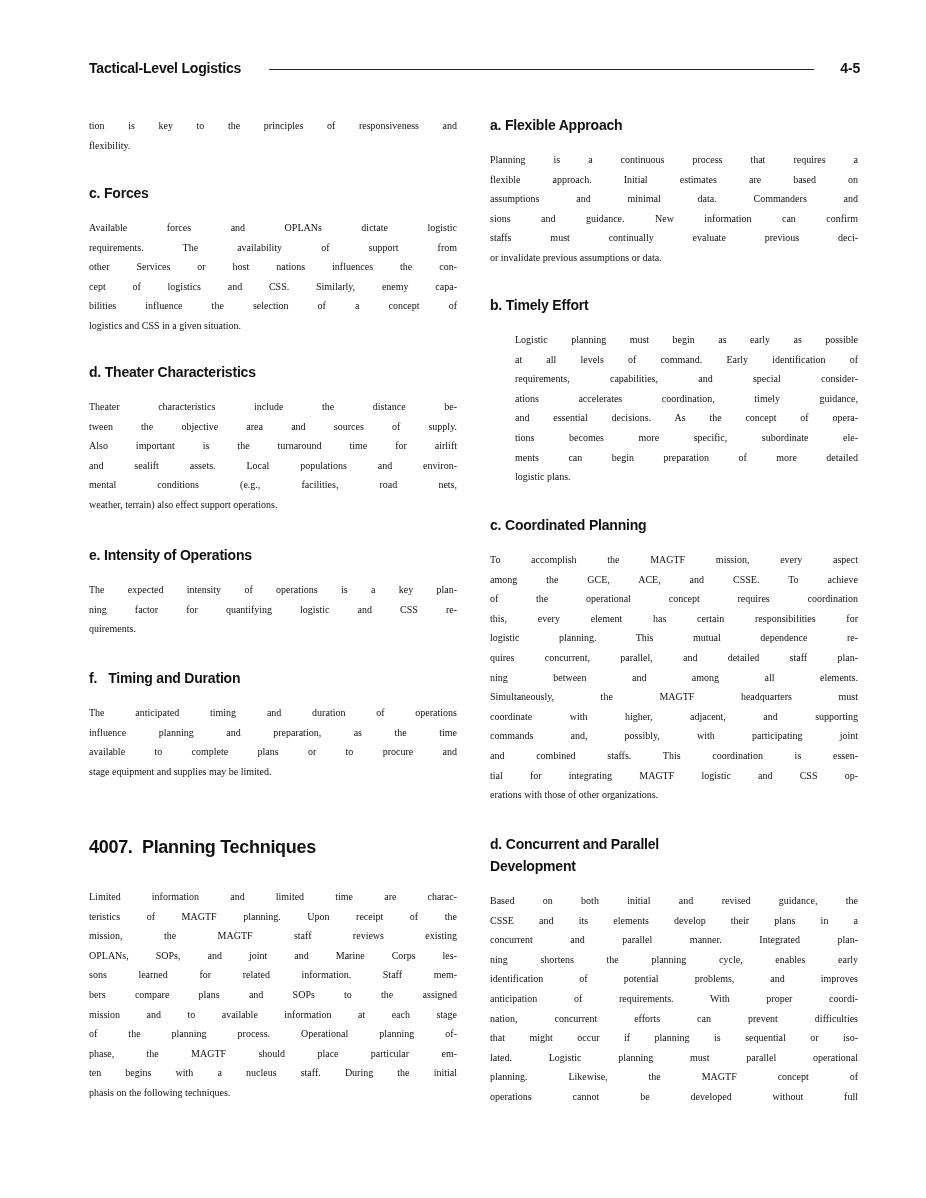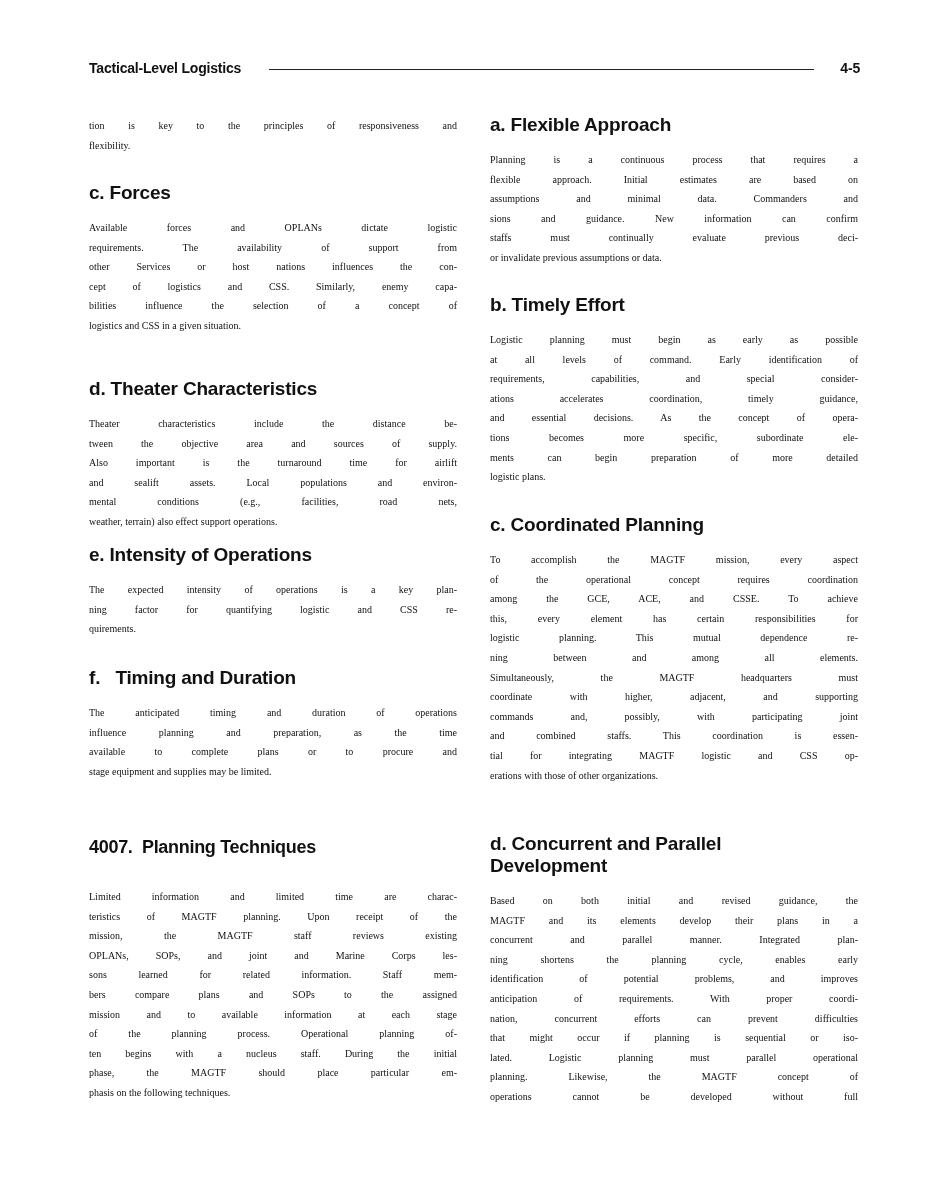--- a/index.html
+++ b/index.html
@@ -4,21 +4,21 @@
   <style>
     html, body { margin: 0; padding: 0; background: #ffffff; }
     body { width: 926px; height: 1198px; position: relative; overflow: hidden; color: #111; }
     .header { position: absolute; left: 89px; top: 58px; width: 771px; height: 20px; display: flex; align-items: center; gap: 20px; }
     .header-title, .header-page { font-family: "Liberation Sans", sans-serif; font-weight: bold; font-size: 14px; letter-spacing: -0.2px; white-space: nowrap; }
     .header-rule { flex: 1; height: 0; border-top: 1px solid #222; margin: 2px 6px 0 8px; }
     .col { position: absolute; top: 112px; width: 368px; }
     .col-left { left: 89px; }
     .col-right { left: 490px; }
     .sec { position: absolute; left: 0; width: 368px; }
-    h2.h { font-family: "Liberation Sans", sans-serif; font-weight: bold; font-size: 19px; line-height: 22px; margin: 0; letter-spacing: -0.2px; }
+    h2.h { font-family: "Liberation Sans", sans-serif; font-weight: bold; font-size: 14px; line-height: 22px; margin: 0; letter-spacing: -0.2px; }
     h1.h { font-family: "Liberation Sans", sans-serif; font-weight: bold; font-size: 18px; line-height: 28px; margin: 0; letter-spacing: -0.3px; }
     .p { font-family: "Liberation Serif", serif; font-size: 10px; line-height: 19.6px; margin: 0; }
     .line { display: block; text-align: justify; text-align-last: justify; white-space: nowrap; height: 19.6px; }
     .line.last { text-align-last: left; }
   </style>
 </head>
 <body>
 
 <div class="header">
   <span class="header-title">Tactical-Level Logistics</span>
@@ -40,21 +40,21 @@
     <p class="p" style="margin-top:14px;">
       <span class="line">Available forces and OPLANs dictate logistic</span>
       <span class="line">requirements. The availability of support from</span>
       <span class="line">other Services or host nations influences the con-</span>
       <span class="line">cept of logistics and CSS. Similarly, enemy capa-</span>
       <span class="line">bilities influence the selection of a concept of</span>
       <span class="line last">logistics and CSS in a given situation.</span>
     </p>
   </div>
 
-  <div class="sec" style="top:266px;">
+  <div class="sec" style="top:249px;">
     <h2 class="h">d.  Theater Characteristics</h2>
     <p class="p" style="margin-top:14px;">
       <span class="line">Theater characteristics include the distance be-</span>
       <span class="line">tween the objective area and sources of supply.</span>
       <span class="line">Also important is the turnaround time for airlift</span>
       <span class="line">and sealift assets. Local populations and environ-</span>
       <span class="line">mental conditions (e.g., facilities, road nets,</span>
       <span class="line last">weather, terrain) also effect support operations.</span>
     </p>
   </div>
@@ -82,22 +82,22 @@
     <h1 class="h" style="white-space:pre;">4007.  Planning Techniques</h1>
     <p class="p" style="margin-top:26px;">
       <span class="line">Limited information and limited time are charac-</span>
       <span class="line">teristics of MAGTF planning. Upon receipt of the</span>
       <span class="line">mission, the MAGTF staff reviews existing</span>
       <span class="line">OPLANs, SOPs, and joint and Marine Corps les-</span>
       <span class="line">sons learned for related information. Staff mem-</span>
       <span class="line">bers compare plans and SOPs to the assigned</span>
       <span class="line">mission and to available information at each stage</span>
       <span class="line">of the planning process. Operational planning of-</span>
+      <span class="line">phase, the MAGTF should place particular em-</span>
       <span class="line">ten begins with a nucleus staff. During the initial</span>
-      <span class="line">phase, the MAGTF should place particular em-</span>
       <span class="line last">phasis on the following techniques.</span>
     </p>
   </div>
 </div>
 
 <div class="col col-right">
 
   <div class="sec" style="top:2px;">
     <h2 class="h">a.  Flexible Approach</h2>
     <p class="p" style="margin-top:14px;">
@@ -105,58 +105,59 @@
       <span class="line">flexible approach. Initial estimates are based on</span>
       <span class="line">assumptions and minimal data. Commanders and</span>
       <span class="line">sions and guidance. New information can confirm</span>
       <span class="line">staffs must continually evaluate previous deci-</span>
       <span class="line last">or invalidate previous assumptions or data.</span>
     </p>
   </div>
 
   <div class="sec" style="top:182px;">
     <h2 class="h">b.  Timely Effort</h2>
-    <p class="p" style="margin-top:14px;">
+    <p class="p" style="margin-top:14px;margin-left:25px;">
       <span class="line">Logistic planning must begin as early as possible</span>
       <span class="line">at all levels of command. Early identification of</span>
       <span class="line">requirements, capabilities, and special consider-</span>
       <span class="line">ations accelerates coordination, timely guidance,</span>
       <span class="line">and essential decisions. As the concept of opera-</span>
       <span class="line">tions becomes more specific, subordinate ele-</span>
       <span class="line">ments can begin preparation of more detailed</span>
       <span class="line last">logistic plans.</span>
     </p>
   </div>
 
   <div class="sec" style="top:402px;">
     <h2 class="h">c.  Coordinated Planning</h2>
     <p class="p" style="margin-top:14px;">
       <span class="line">To accomplish the MAGTF mission, every aspect</span>
+      <span class="line">among the GCE, ACE, and CSSE. To achieve</span>
       <span class="line">of the operational concept requires coordination</span>
-      <span class="line">among the GCE, ACE, and CSSE. To achieve</span>
       <span class="line">this, every element has certain responsibilities for</span>
       <span class="line">logistic planning. This mutual dependence re-</span>
+      <span class="line">quires concurrent, parallel, and detailed staff plan-</span>
       <span class="line">ning between and among all elements.</span>
       <span class="line">Simultaneously, the MAGTF headquarters must</span>
       <span class="line">coordinate with higher, adjacent, and supporting</span>
       <span class="line">commands and, possibly, with participating joint</span>
       <span class="line">and combined staffs. This coordination is essen-</span>
       <span class="line">tial for integrating MAGTF logistic and CSS op-</span>
       <span class="line last">erations with those of other organizations.</span>
     </p>
   </div>
 
   <div class="sec" style="top:721px;">
     <h2 class="h">
       <span style="display:block;">d.  Concurrent and Parallel</span>
       <span style="display:block;">Development</span>
     </h2>
     <p class="p" style="margin-top:14px;">
       <span class="line">Based on both initial and revised guidance, the</span>
-      <span class="line">MAGTF and its elements develop their plans in a</span>
+      <span class="line">CSSE and its elements develop their plans in a</span>
       <span class="line">concurrent and parallel manner. Integrated plan-</span>
       <span class="line">ning shortens the planning cycle, enables early</span>
       <span class="line">identification of potential problems, and improves</span>
       <span class="line">anticipation of requirements. With proper coordi-</span>
       <span class="line">nation, concurrent efforts can prevent difficulties</span>
       <span class="line">that might occur if planning is sequential or iso-</span>
       <span class="line">lated. Logistic planning must parallel operational</span>
       <span class="line">planning. Likewise, the MAGTF concept of</span>
       <span class="line">operations cannot be developed without full</span>
     </p>

